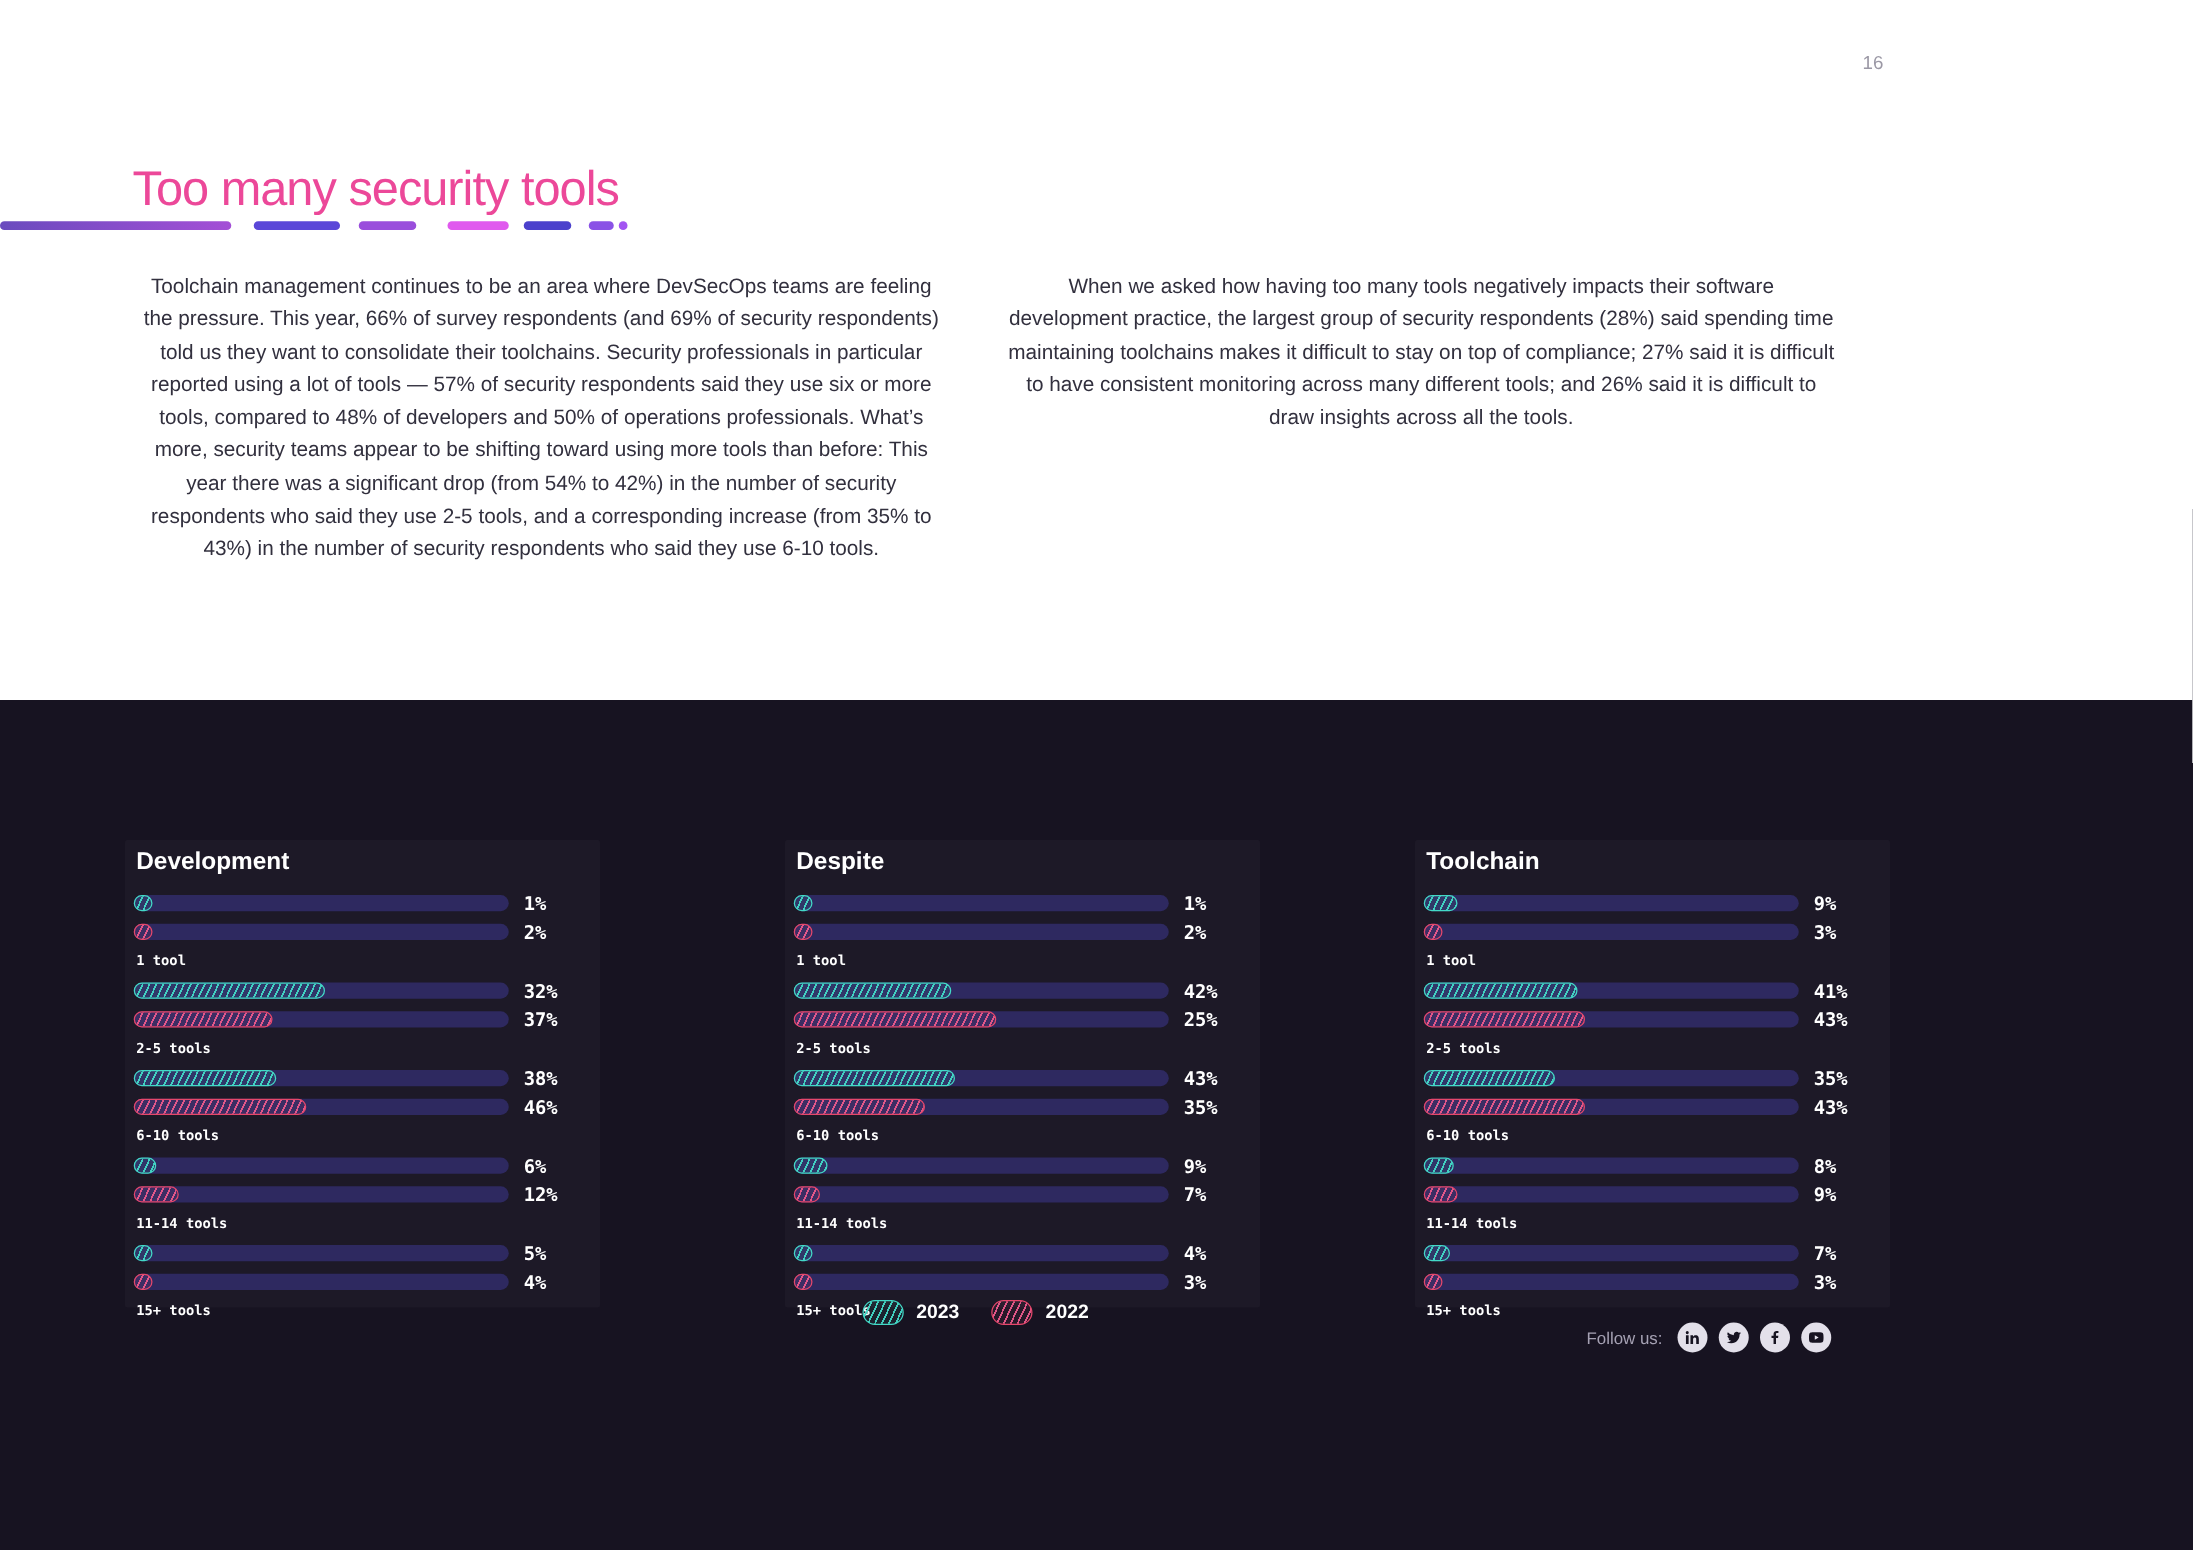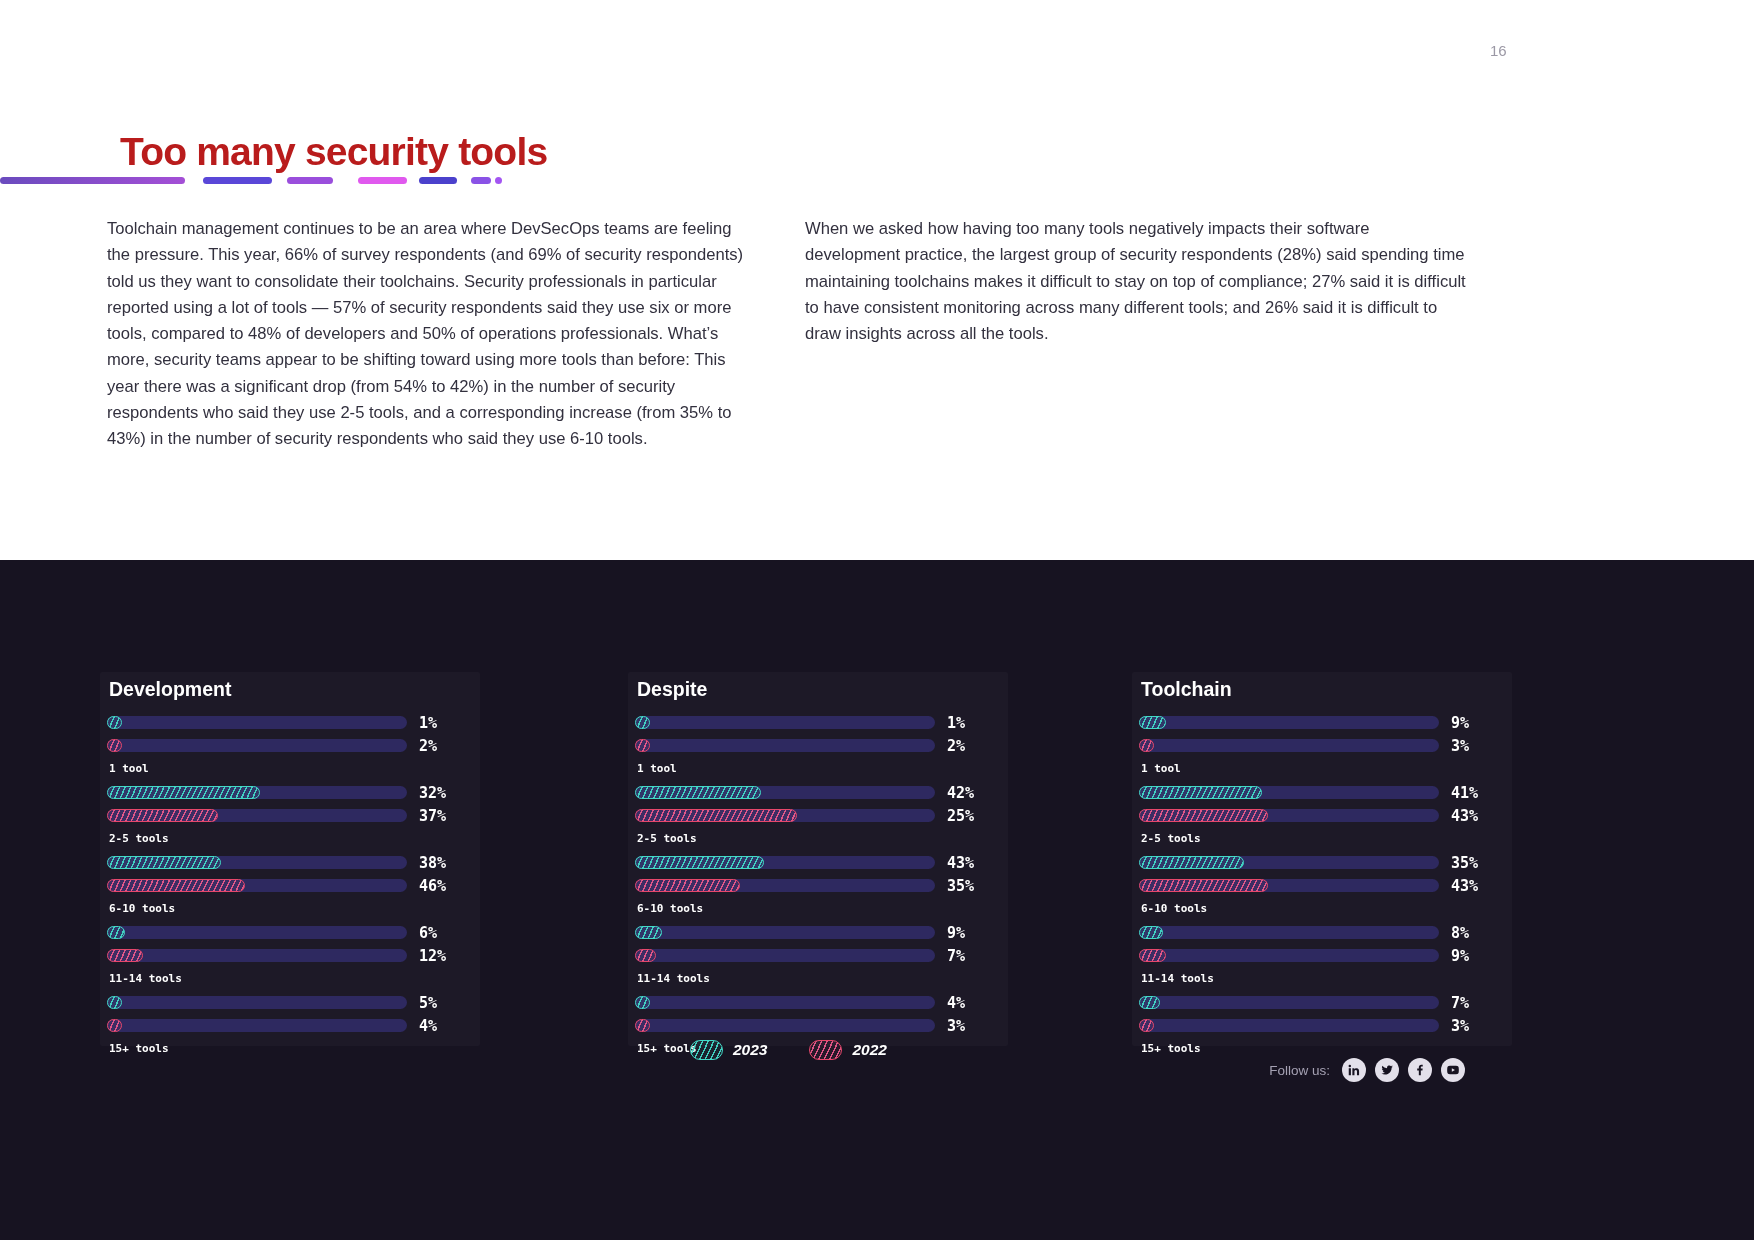--- a/index.html
+++ b/index.html
@@ -6,34 +6,34 @@
   html,body { margin:0; padding:0; background:#e9e9ee; }
   .page {
     position:relative; width:1754px; height:1240px; margin:0 auto;
     background:#ffffff; overflow:hidden;
     font-family:"Liberation Sans", sans-serif;
   }
 
   
   .page-num { position:absolute; left:1490px; top:42px; font-size:15px; color:#9b98a5; }
   .main-title {
-    position:absolute; left:120px; top:104px;
-    font-size:39px; font-weight:bold; color:#b91c1c; letter-spacing:-0.8px;
+    position:absolute; left:106px; top:104px;
+    font-size:39px; font-weight:normal; color:#ec4899; letter-spacing:-0.8px;
   }
   .deco { position:absolute; left:0; top:177px; height:7px; display:flex; align-items:center; }
   .deco .seg { height:7px; border-radius:4px; flex:0 0 auto; }
   .deco .d1 { width:185px; margin-right:18px; background:linear-gradient(90deg,#6a4bbe,#a44fd6); }
   .deco .d2 { width:69px;  margin-right:15px; background:#5a47d8; }
   .deco .d3 { width:46px;  margin-right:25px; background:#9a4edc; }
   .deco .d4 { width:49px;  margin-right:12px; background:#e059ee; }
   .deco .d5 { width:38px;  margin-right:14px; background:#4b41cc; }
   .deco .d6 { width:20px;  margin-right:4px;  background:#8a52e6; }
   .deco .dot { width:7px; height:7px; border-radius:50%; background:#a355f2; flex:0 0 auto; }
 
-  .col { position:absolute; top:216px; font-size:16.6px; line-height:26.3px; color:#32303e; }
+  .col { position:absolute; top:216px; font-size:16.6px; line-height:26.3px; color:#32303e;text-align:center; }
   .col.left  { left:107px; width:652px; }
   .col.right { left:805px; width:664px; }
   .col p { margin:0 0 26px 0; }
 
   
   .dark { position:absolute; left:0; top:560px; width:1754px; height:680px; background:#171321; }
   .chart-heading {
     position:absolute; left:104px; top:603px;
     font-size:23.5px; font-weight:bold; color:#ffffff; letter-spacing:0.1px;
   }
@@ -66,21 +66,21 @@
   .val {
     margin-left:12px; font-family:"DejaVu Sans Mono", monospace;
     font-weight:bold; font-size:15px; color:#ffffff; white-space:nowrap;
   }
   .cat {
     font-family:"DejaVu Sans Mono", monospace; font-weight:bold;
     font-size:11px; color:#ffffff; margin:3px 0 11px 2px;
   }
 
   
-  .legend { position:absolute; left:690px; top:1040px; display:flex; align-items:center; gap:42px;font-style:italic; }
+  .legend { position:absolute; left:690px; top:1040px; display:flex; align-items:center; gap:26px; }
   .legend-item { display:flex; align-items:center; gap:10px; }
   .swatch { width:33px; height:20px; border-radius:10px; border:1px solid; flex:0 0 auto; }
   .legend-label { font-size:15.5px; font-weight:bold; color:#ffffff; }
 
   
   .follow { position:absolute; top:1058px; right:289px; display:flex; align-items:center; gap:9px; }
   .follow-label { color:#a5a1b3; font-size:13.5px; margin-right:3px; }
   .social {
     width:24px; height:24px; border-radius:50%; background:#e3e0ea;
     display:flex; align-items:center; justify-content:center; cursor:pointer;

